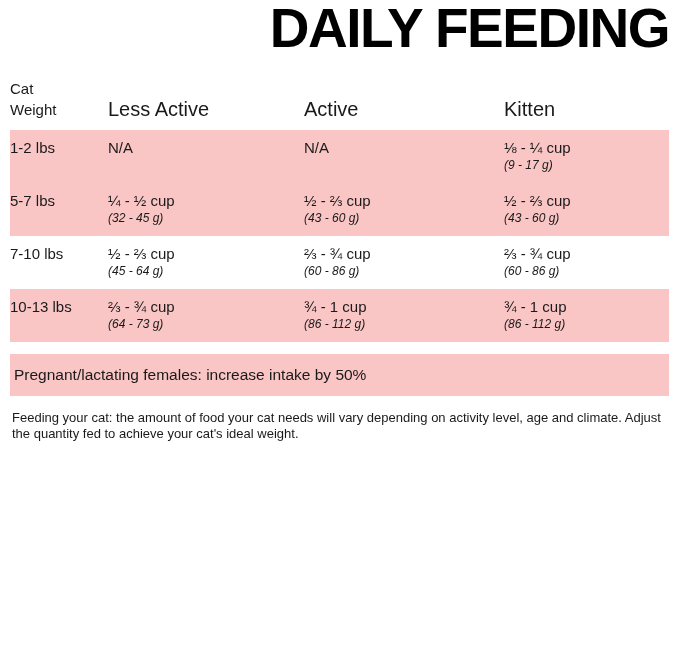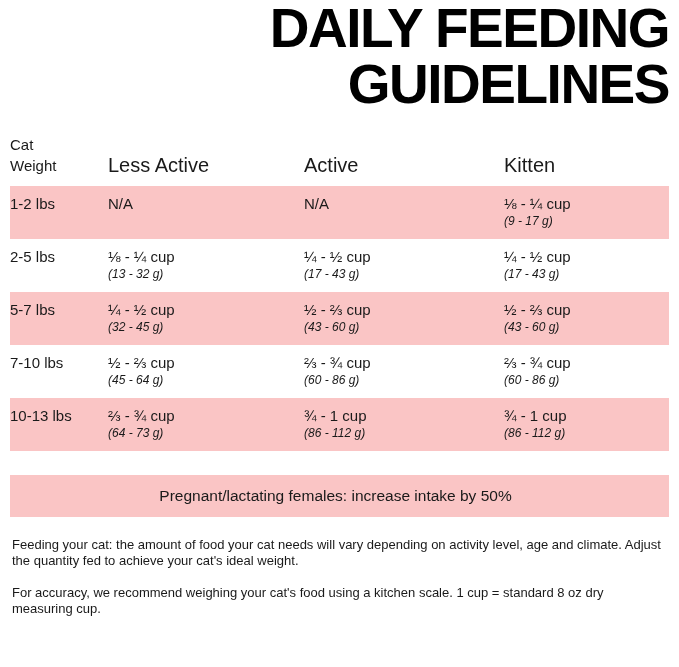--- a/index.html
+++ b/index.html
@@ -83,45 +83,43 @@
     font-size: 12px;
     line-height: 18px;
   }
   .na {
     display: block;
     font-size: 15px;
     line-height: 17px;
   }
   .note-bar {
     background: #fac5c5;
-    margin-top: 24px;
+    margin-top: 12px;
     padding: 12px 12px 12px 4px;
     font-size: 15.5px;
     color: #1a1a1a;
-    text-align: center;
   }
   .footnotes {
-    margin-top: 20px;
+    margin-top: 14px;
     padding: 0 2px;
   }
   .footnote {
     font-size: 13px;
     line-height: 16px;
     color: #1a1a1a;
     margin-bottom: 16px;
   }
 </style>
 </head>
 <body>
 
 <div class="page">
 
   <div class="title-block">
     <div class="title-line">DAILY FEEDING</div>
-    <div class="title-line">GUIDELINES</div>
   </div>
 
   <table class="feeding">
     <colgroup>
       <col class="c0">
         <col class="c1">
         <col class="c2">
         <col class="c3">
     </colgroup>
     <thead>
@@ -146,35 +144,20 @@
         <td>
           <span class="amt">N/A</span>
           <span class="grams"></span>
         </td>
         <td>
           <span class="amt">⅛ - ¼ cup</span>
           <span class="grams">(9 - 17 g)</span>
         </td>
       </tr>
 
-      <tr>
-        <td class="weight-cell">2-5 lbs</td>
-        <td>
-          <span class="amt">⅛ - ¼ cup</span>
-          <span class="grams">(13 - 32 g)</span>
-        </td>
-        <td>
-          <span class="amt">¼ - ½ cup</span>
-          <span class="grams">(17 - 43 g)</span>
-        </td>
-        <td>
-          <span class="amt">¼ - ½ cup</span>
-          <span class="grams">(17 - 43 g)</span>
-        </td>
-      </tr>
 
       <tr class="shaded">
         <td class="weight-cell">5-7 lbs</td>
         <td>
           <span class="amt">¼ - ½ cup</span>
           <span class="grams">(32 - 45 g)</span>
         </td>
         <td>
           <span class="amt">½ - ⅔ cup</span>
           <span class="grams">(43 - 60 g)</span>
@@ -218,16 +201,15 @@
       </tr>
 
 
     </tbody>
   </table>
 
   <div class="note-bar">Pregnant/lactating females: increase intake by 50%</div>
 
   <div class="footnotes">
     <div class="footnote">Feeding your cat: the amount of food your cat needs will vary depending on activity level, age and climate. Adjust the quantity fed to achieve your cat's ideal weight.</div>
-    <div class="footnote">For accuracy, we recommend weighing your cat's food using a kitchen scale. 1 cup = standard 8 oz dry measuring cup.</div>
   </div>
 
 </div>
 
 </body></html>

